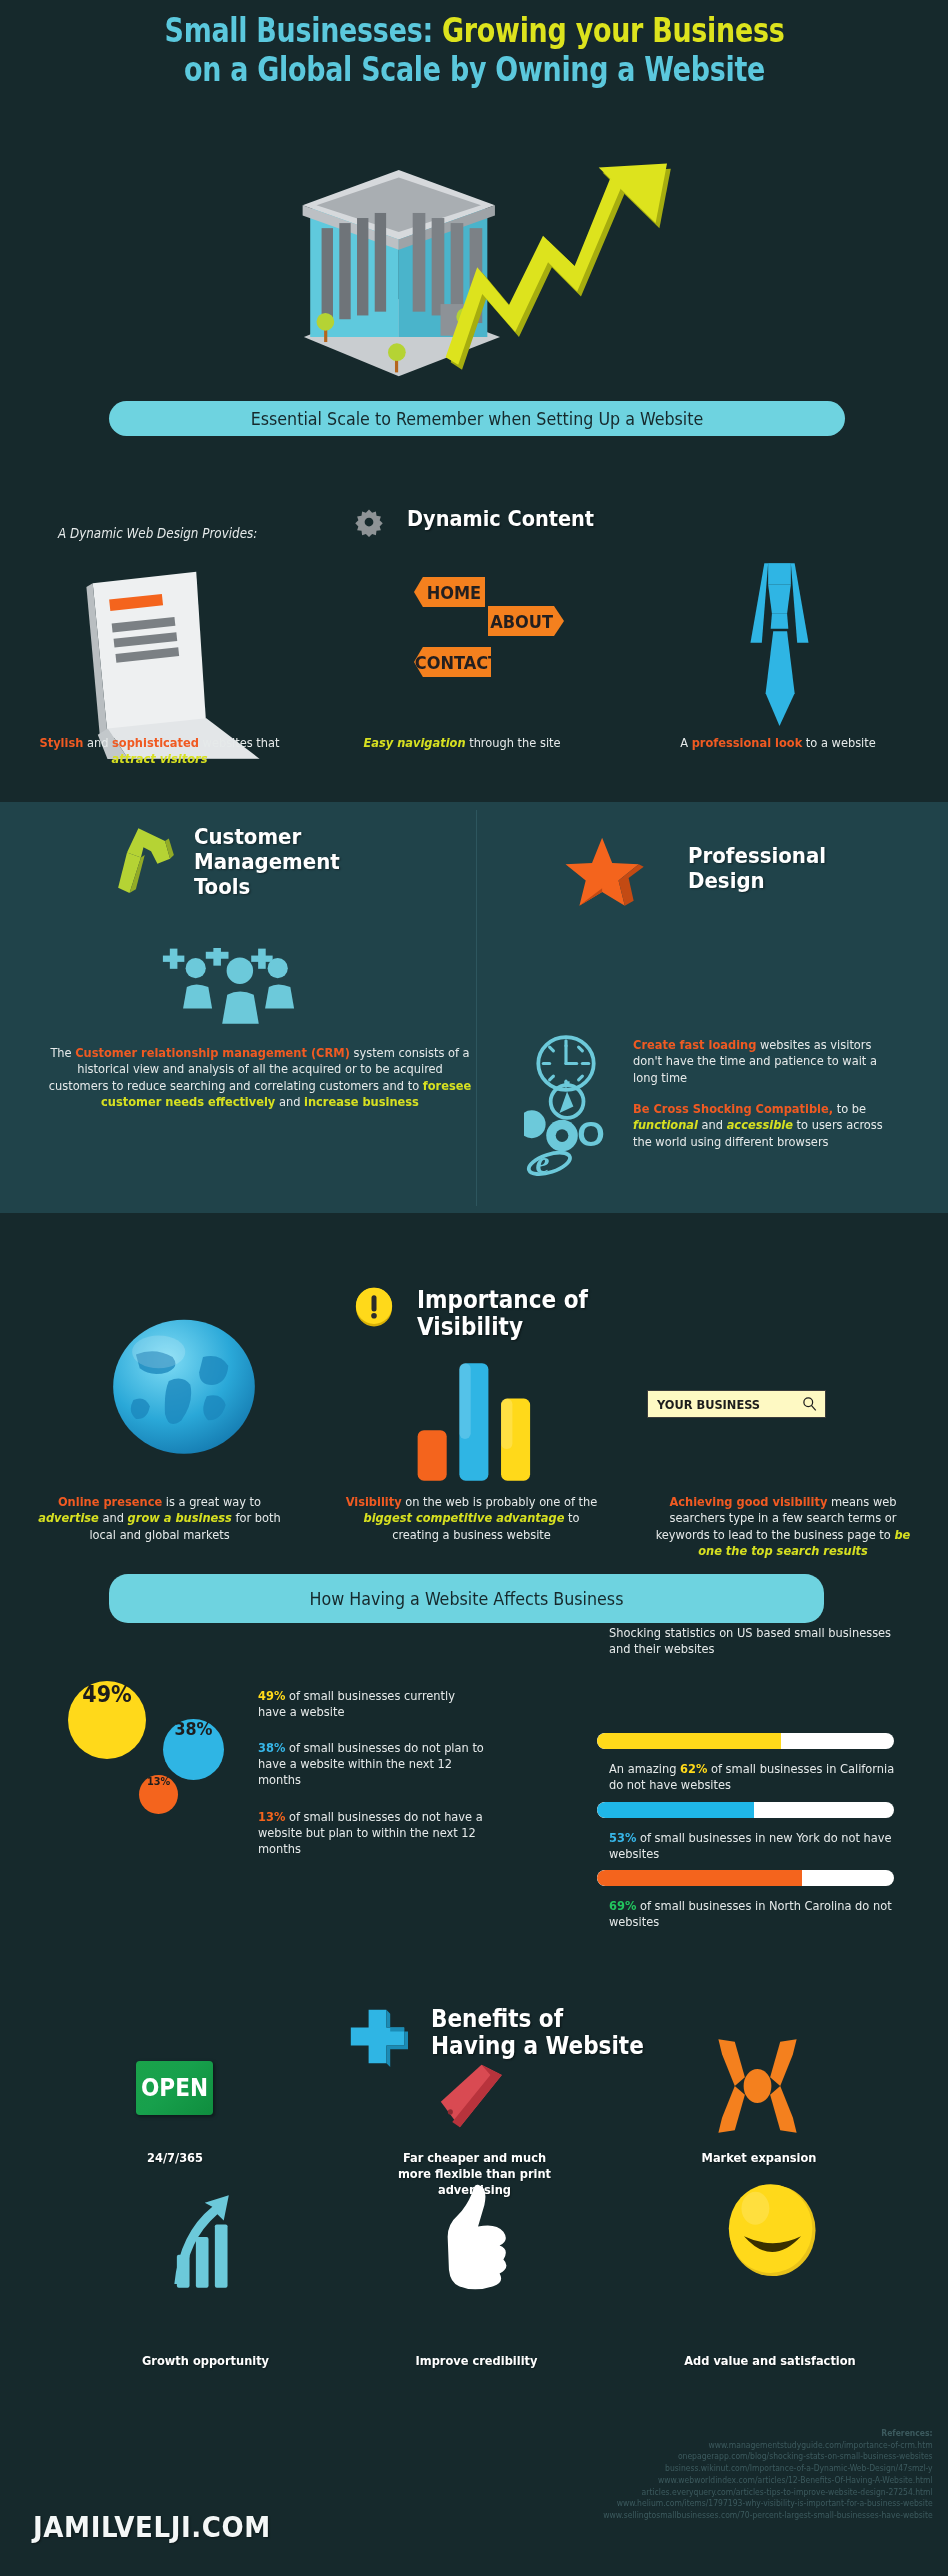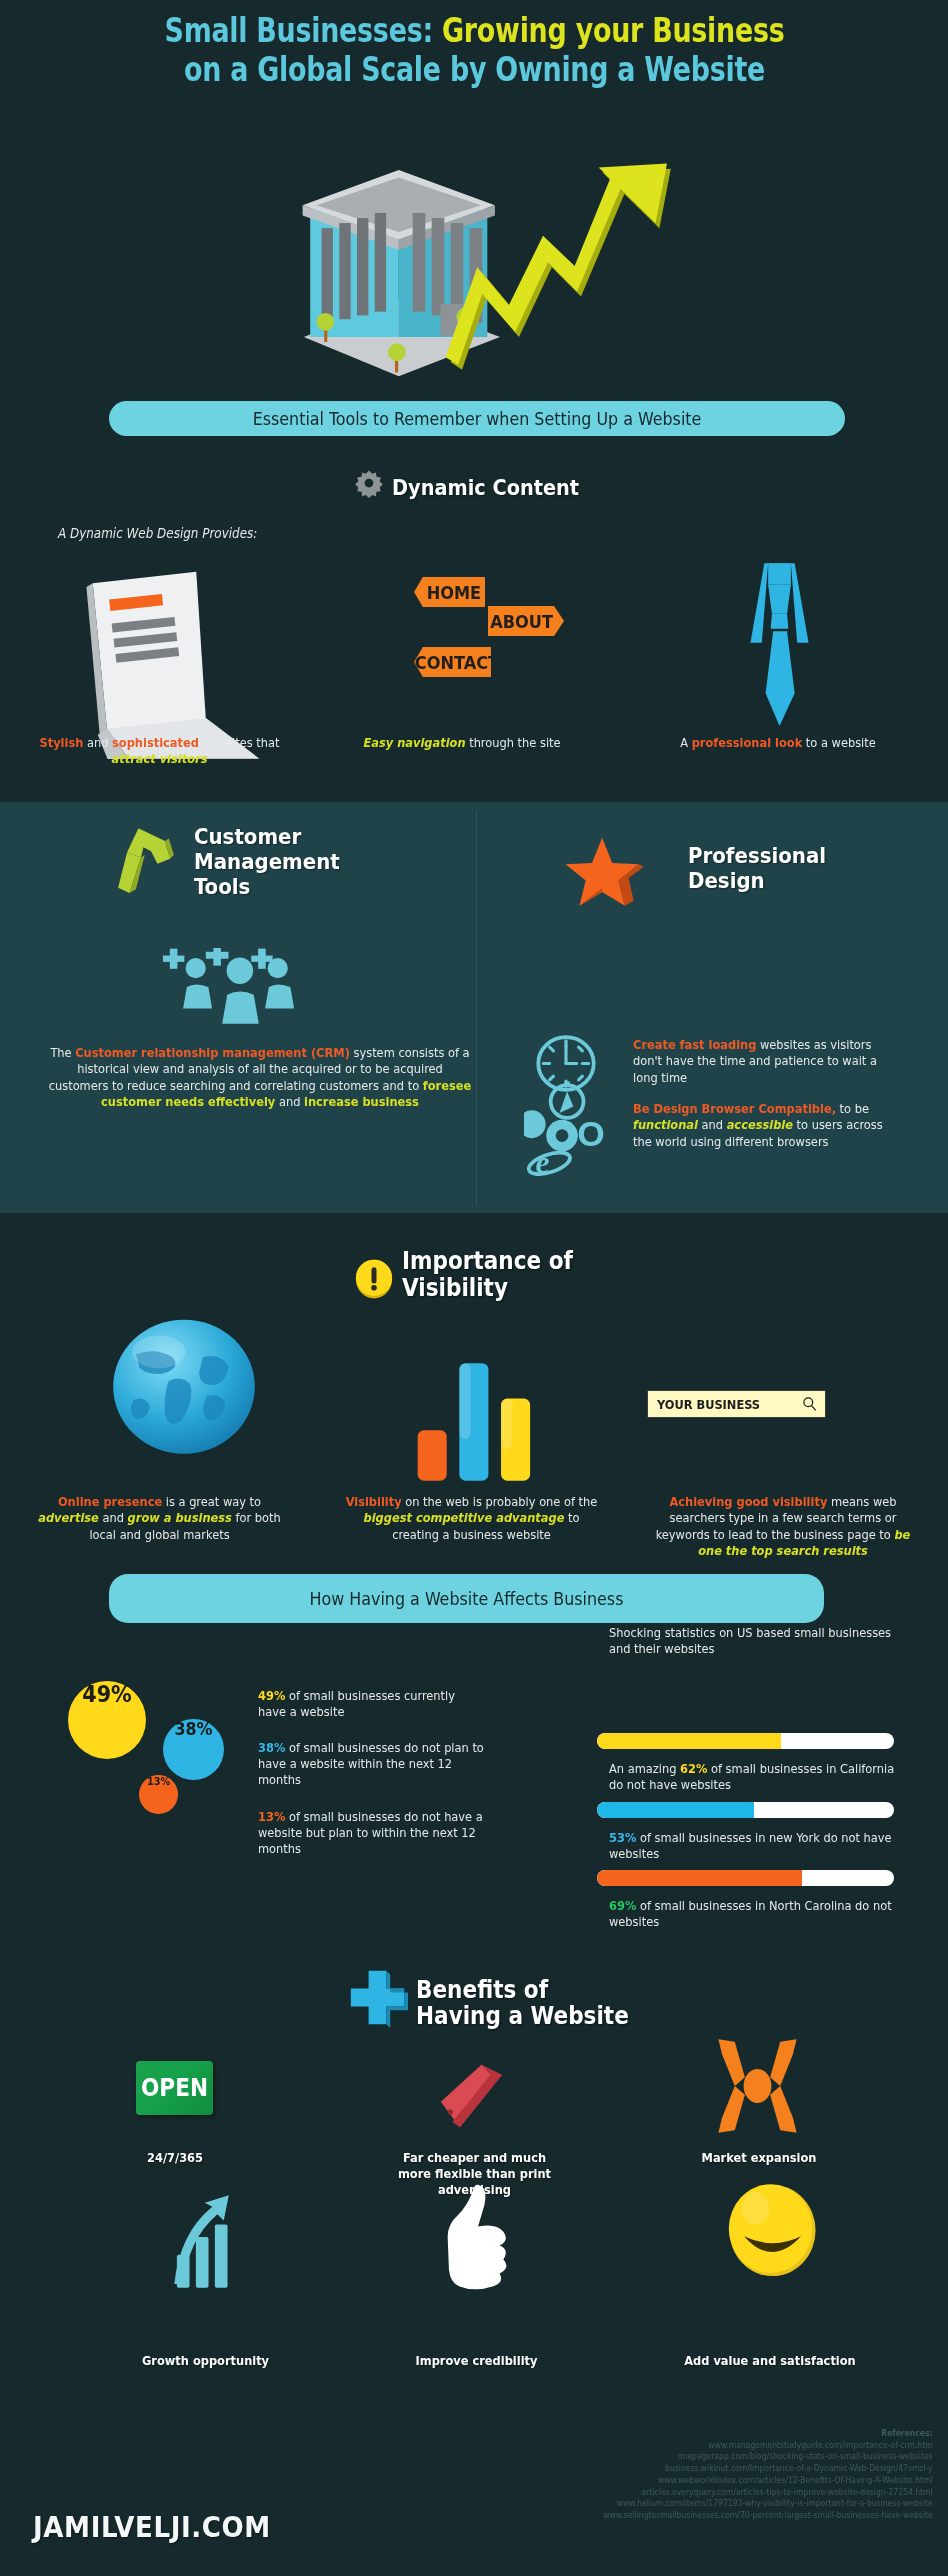--- a/index.html
+++ b/index.html
@@ -35,21 +35,21 @@
     background: #6ed3e0; color: #16292c;
     font-family: "DejaVu Sans Condensed", "Liberation Sans Narrow", "Liberation Sans", sans-serif;
     font-size: 17.7px; font-weight: 500;
     display: flex; align-items: center; justify-content: center;
     text-align: center;
   }
   #banner-essential { top: 401px; left: 109px; width: 736px; height: 35px; }
   #banner-affects   { top: 1574px; left: 109px; width: 715px; height: 49px; }
 
   
-  .sec-head { position: absolute; display: flex; align-items: flex-end; gap: 8px; }
+  .sec-head { position: absolute; display: flex; align-items: flex-start; gap: 23px; margin-top: 39px; }
   .sec-head .txt {
     font-family: "DejaVu Sans Condensed", "Liberation Sans Narrow", "Liberation Sans", sans-serif;
     font-weight: bold; color: #ffffff; font-size: 21.5px; line-height: 24px;
     text-shadow: 1.3px 1.3px 1.9px rgba(0,0,0,.45);
   }
   .sec-head.big .txt { font-size: 24px; line-height: 26.6px; }
 
   
   .cap {
     font-family: "DejaVu Sans Condensed", "Liberation Sans Narrow", "Liberation Sans", sans-serif;
@@ -202,21 +202,21 @@
       </g>
 
       <polygon points="430,352 468,240 520,300 572,190 618,236 690,66 672,58 616,196 566,148 512,258 462,198 412,340" fill="#a6ad0f"></polygon>
       <polygon points="652,40 760,34 742,128" fill="#a6ad0f"></polygon>
 
       <polygon points="424,344 462,232 514,292 566,182 612,228 684,58 664,50 608,188 558,140 504,250 454,190 404,332" fill="#dde31d"></polygon>
       <polygon points="646,32 754,26 736,120" fill="#dde31d"></polygon>
     </svg>
   </div>
 
-  <div class="banner" id="banner-essential">Essential Tools to Remember when Setting Up a Website</div>
+  <div class="banner" id="banner-essential">Essential Scale to Remember when Setting Up a Website</div>
 
   <div class="sec-head" style="top:468px; left:354px;">
     <span>
       <svg width="30" height="30" viewBox="0 0 48 48">
         <g fill="#8e9396">
           <path d="M24 4l5 5 6-2 1 7 7 1-2 6 5 5-5 5 2 6-7 1-1 7-6-2-5 5-5-5-6 2-1-7-7-1 2-6-5-5 5-5-2-6 7-1 1-7 6 2z"></path>
         </g>
         <circle cx="24" cy="24" r="7" fill="#16292c"></circle>
       </svg>
     </span>
@@ -352,21 +352,21 @@
         <circle cx="12" cy="78" r="22"></circle>
         <circle cx="60" cy="96" r="25"></circle>
         <circle cx="60" cy="96" r="10" fill="#20434a"></circle>
         <text x="84" y="112" font-size="56" font-weight="bold" font-family="Liberation Sans, sans-serif" fill="#6cc9da">O</text>
         <ellipse cx="40" cy="140" rx="34" ry="14" fill="none" stroke="#6cc9da" stroke-width="6" transform="rotate(-18 40 140)"></ellipse>
         <text x="18" y="156" font-size="50" font-style="italic" font-weight="bold" font-family="Liberation Serif, serif" fill="#6cc9da">e</text>
       </g>
     </svg>
   </div>
   <div class="para" style="position:absolute; top:1101px; left:633px; width:266px;">
-    <span class="o">Be Design Browser Compatible,</span><span> to be </span><span class="li">functional</span><span> and </span><span class="li">accessible</span><span> to users across the world using different browsers</span>
+    <span class="o">Be Cross Shocking Compatible,</span><span> to be </span><span class="li">functional</span><span> and </span><span class="li">accessible</span><span> to users across the world using different browsers</span>
   </div>
 
   <div class="sec-head big" style="top:1248px; left:354px;">
     <span>
       <svg width="40" height="40" viewBox="0 0 64 64">
         <ellipse cx="32" cy="32" rx="29" ry="31" fill="#d8b006"></ellipse>
         <ellipse cx="32" cy="30" rx="29" ry="29" fill="#ffd91a"></ellipse>
         <rect x="28" y="13" width="8" height="26" rx="4" fill="#2b2b2b"></rect>
         <circle cx="32" cy="46" r="4.5" fill="#2b2b2b"></circle>
       </svg>

